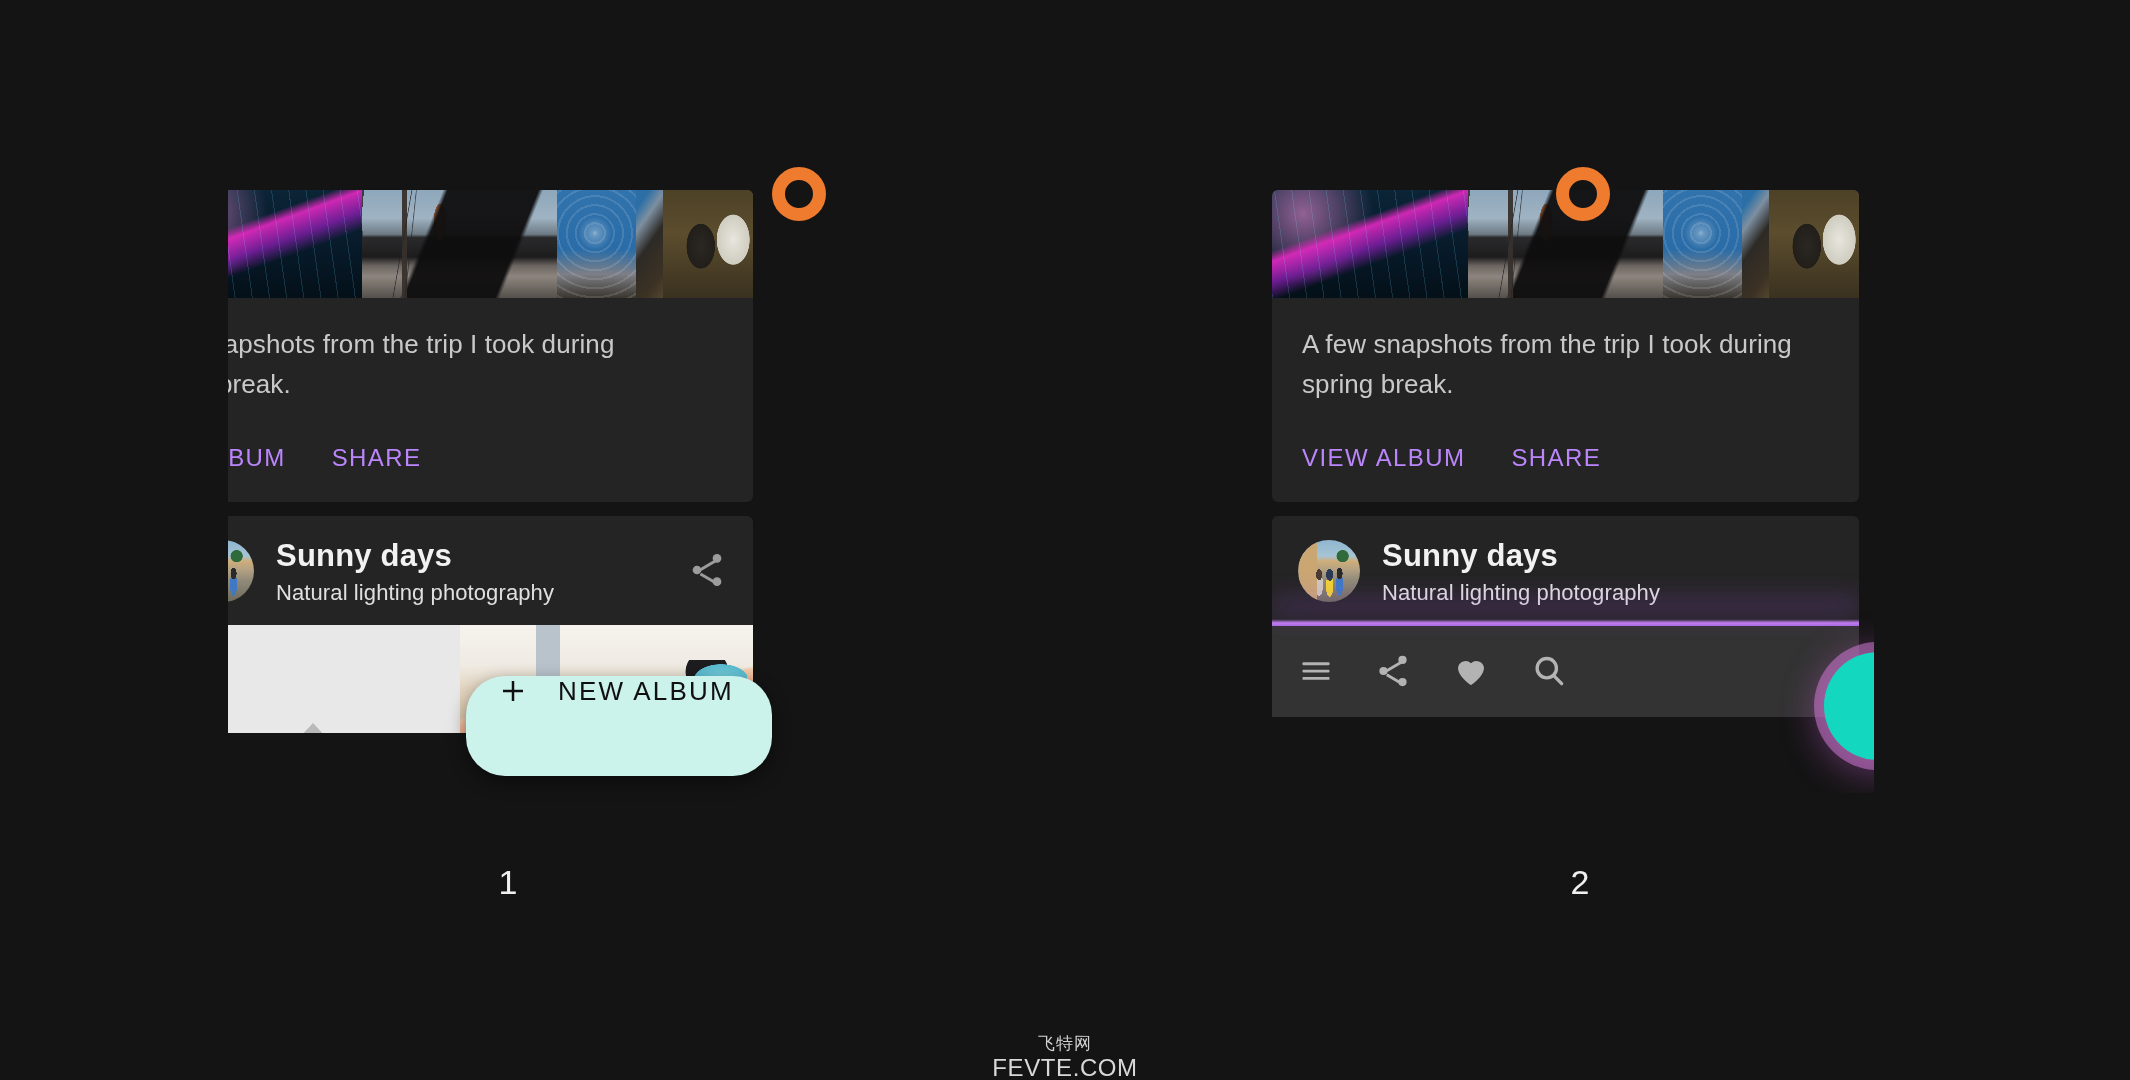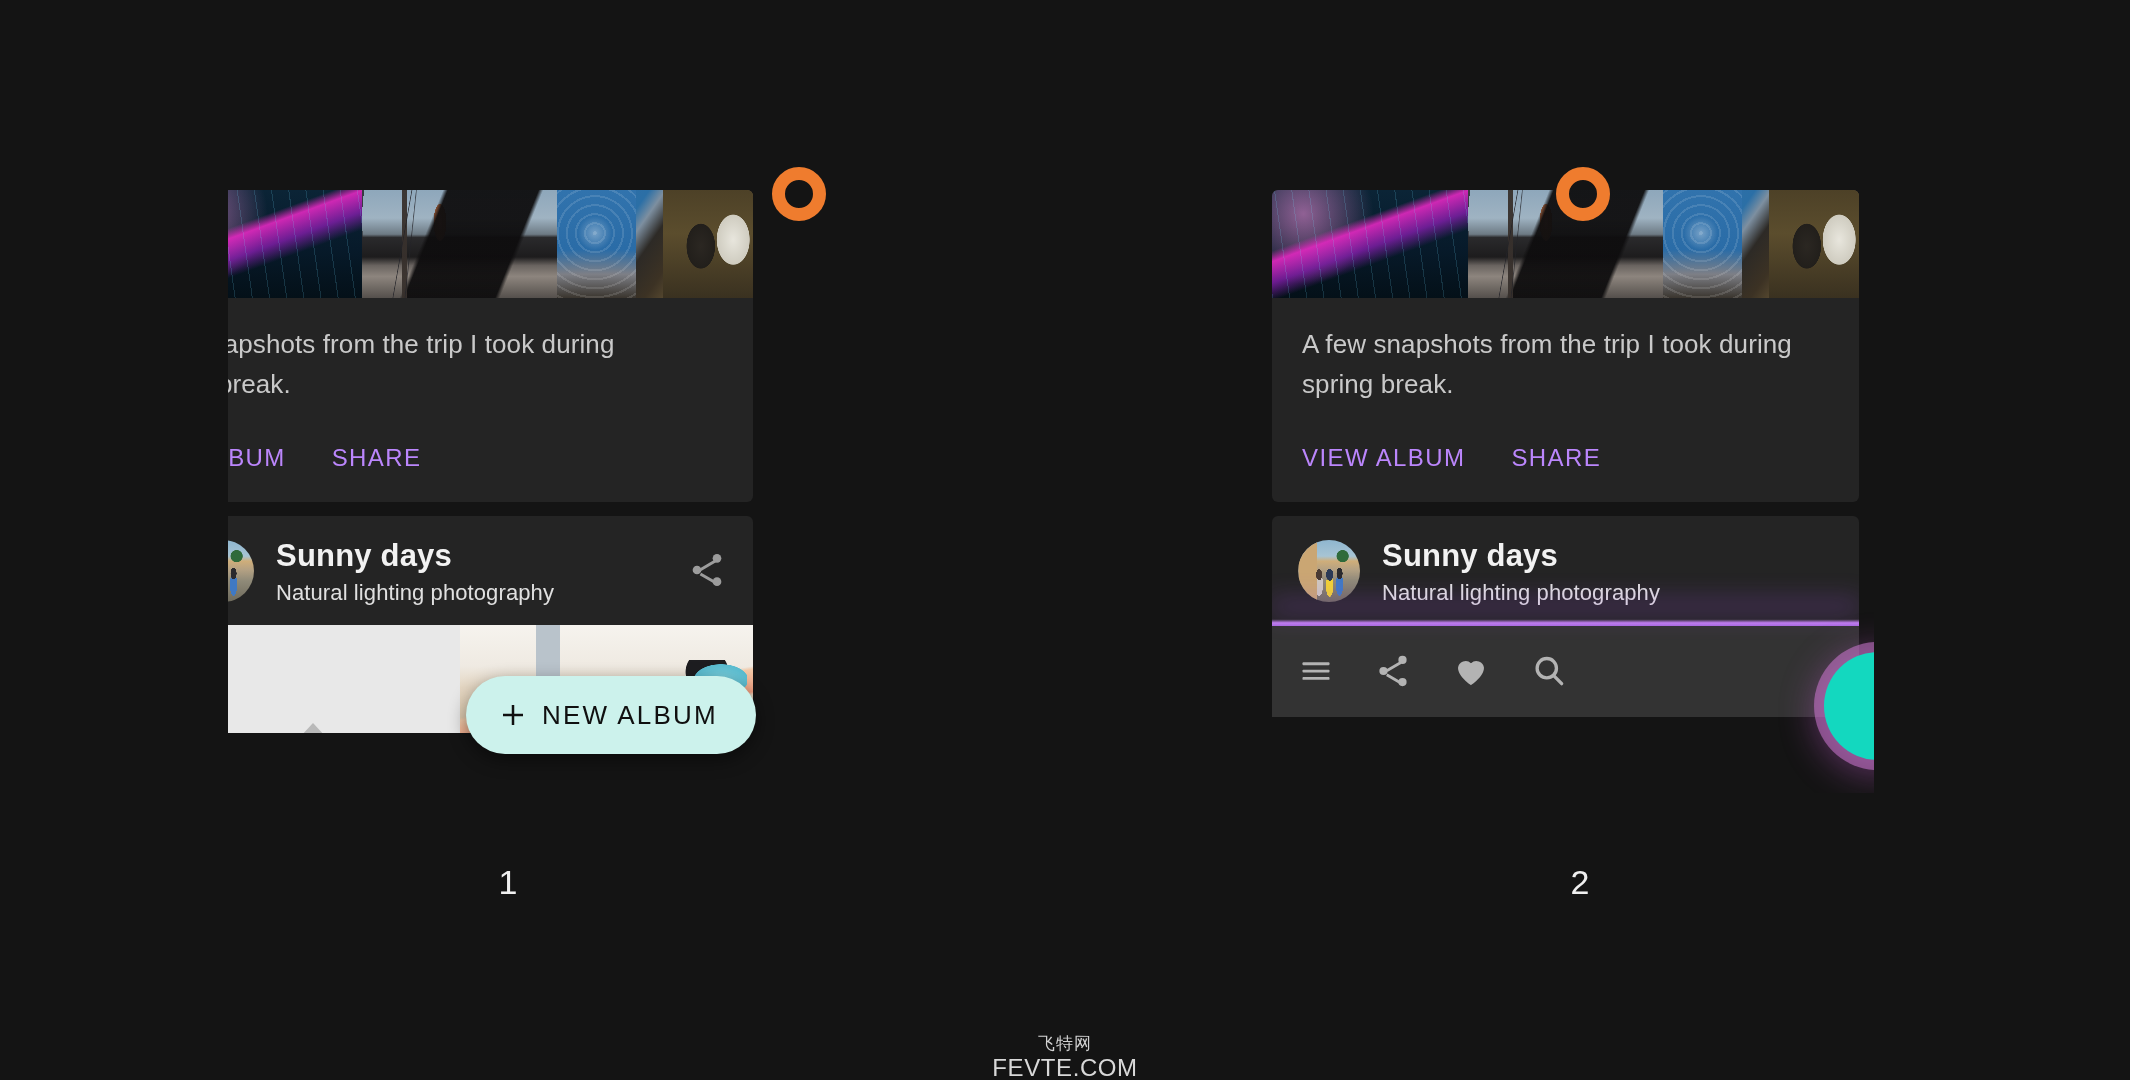--- a/index.html
+++ b/index.html
@@ -277,26 +277,25 @@
     position: absolute;
     width: 108px; height: 108px;
     border-radius: 50%;
     background: #13d8bf;
     box-shadow: 0 0 0 10px rgba(205,120,210,0.55), 0 6px 34px 10px rgba(190,90,200,0.40);
   }
 
   
   .fab-extended {
     position: absolute;
-    height: 78px;
+    height: 100px;
     border-radius: 39px;
     background: #ccf2ec;
     display: flex;
-    align-items: center;
-    gap: 14px;
+    gap: 30px;
     padding: 0 38px 0 32px;
     cursor: pointer;
     box-shadow: 0 6px 18px rgba(0,0,0,0.45);
   }
   .fab-label {
     color: #101010;
     font-size: 26px;
     font-weight: 500;
     letter-spacing: 2.2px;
     white-space: nowrap;

